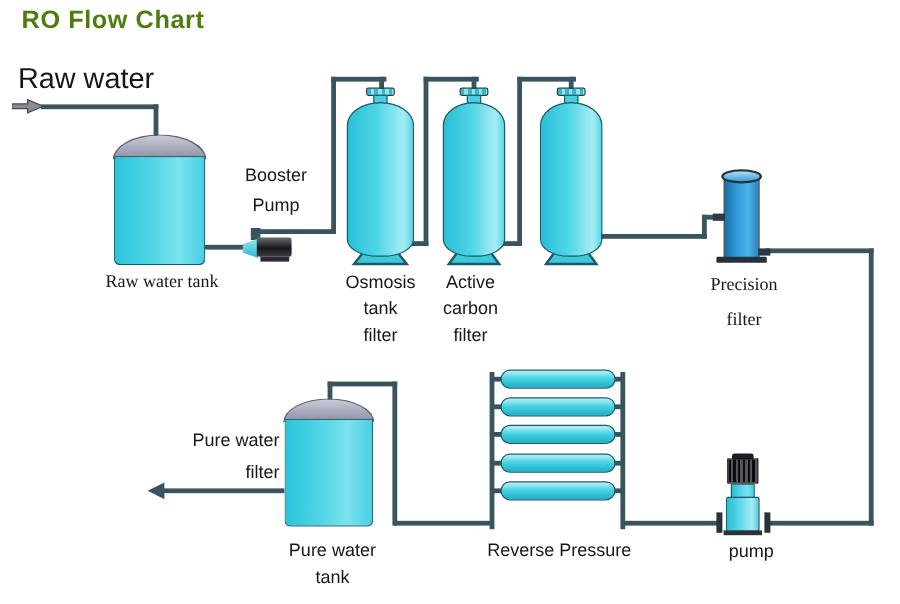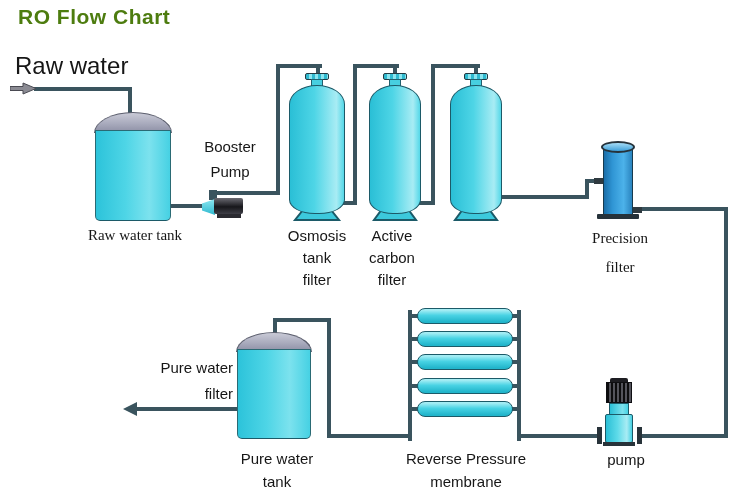--- a/index.html
+++ b/index.html
@@ -212,20 +212,19 @@
     <span class="ln">filter</span>
   </div>
 
   <div class="lbl" style="left:207px;top:447px;width:140px;">
     <span class="ln">Pure water</span>
     <span class="ln">tank</span>
   </div>
 
   <div class="lbl" style="left:356px;top:447px;width:220px;">
     <span class="ln">Reverse Pressure</span>
-    <span class="ln">membrane</span>
   </div>
 
   <div class="lbl" style="left:566px;top:448px;width:120px;">
     <span class="ln">pump</span>
   </div>
 
 </div>
 
 </body></html>

